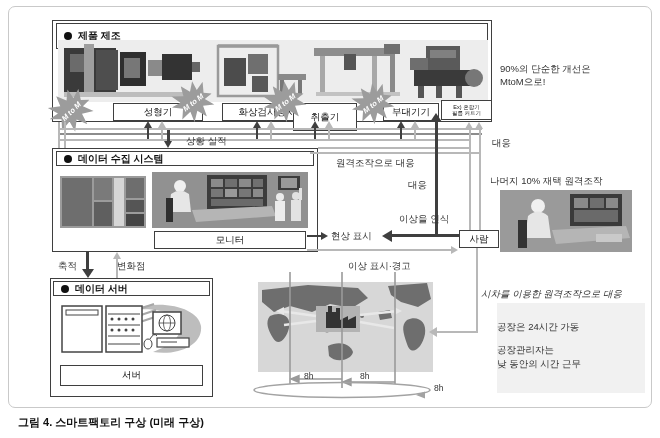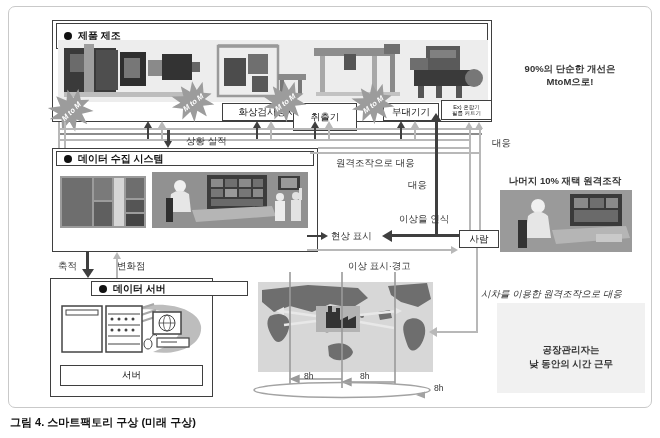--- a/index.html
+++ b/index.html
@@ -5,21 +5,21 @@
   html,body{margin:0;padding:0;background:#fff;}
   #stage{position:relative;width:660px;height:438px;background:#fff;
          font-family:"Liberation Sans","DejaVu Sans",sans-serif;color:#222;overflow:hidden;}
   .abs{position:absolute;}
   .frame{border:1px solid #c9c9c9;border-radius:7px;background:#fff;}
   .box{border:1.5px solid #3f3f3f;background:#fff;box-sizing:border-box;}
   .hdr{border:1.2px solid #3f3f3f;background:#fff;box-sizing:border-box;display:flex;align-items:center;gap:6px;padding:0 7px;font-size:10px;font-weight:bold;color:#111;}
   .bullet{width:8px;height:8px;border-radius:50%;background:#111;flex:0 0 auto;}
   .lbl{border:1.2px solid #3f3f3f;background:#fff;box-sizing:border-box;display:flex;align-items:center;justify-content:center;font-size:9.5px;color:#111;white-space:nowrap;}
   .txt{font-size:9.5px;color:#333;white-space:nowrap;}
-  .txt.c{text-align:center;white-space:normal;font-weight:bold;}
+  .txt.c{white-space:normal;}
   .hl{background:#b8b8b8;height:1.5px;}
   .vl{background:#b8b8b8;width:1.5px;}
   .dk{background:#3f3f3f;}
   .md{background:#8c8c8c;}
   .tri{width:0;height:0;}
   .tu-d{border-left:4px solid transparent;border-right:4px solid transparent;border-bottom:7px solid #3f3f3f;}
   .tu-l{border-left:4px solid transparent;border-right:4px solid transparent;border-bottom:7px solid #b8b8b8;}
   .td-d{border-left:4px solid transparent;border-right:4px solid transparent;border-top:7px solid #3f3f3f;}
   .tl-d{border-top:6px solid transparent;border-bottom:6px solid transparent;border-right:10px solid #3f3f3f;}
   .tl-l{border-top:5px solid transparent;border-bottom:5px solid transparent;border-right:8px solid #b8b8b8;}
@@ -81,20 +81,21 @@
     <rect x="20" y="2" width="34" height="24" fill="#5a5a5a"></rect>
       <rect x="24" y="6" width="26" height="8" fill="#808080"></rect>
     <rect x="4" y="14" width="18" height="12" fill="#6e6e6e"></rect>
       <rect x="8" y="26" width="60" height="16" fill="#3a3a3a"></rect>
     <rect x="12" y="42" width="6" height="12" fill="#555"></rect>
       <rect x="30" y="42" width="6" height="12" fill="#555"></rect>
     <rect x="50" y="42" width="6" height="12" fill="#555"></rect>
       <circle cx="68" cy="34" r="9" fill="#777"></circle>
   </svg>
 
+  <div class="abs lbl" style="left:113px;top:103px;width:90px;height:18px;">성형기</div>
   <div class="abs lbl" style="left:222px;top:103px;width:90px;height:18px;">화상검사장치</div>
   <div class="abs lbl" style="left:293px;top:103px;width:64px;height:28px;">취출기</div>
   <div class="abs lbl" style="left:383px;top:103px;width:56px;height:18px;">부대기기</div>
   <div class="abs lbl" style="left:441px;top:100px;width:51px;height:20px;flex-direction:column;font-size:5.5px;line-height:6px;border-width:1px;">
     <span>Ex) 혼합기</span>
     <span>필름 커트기</span>
   </div>
 
   <div class="abs star" style="left:50px;top:90px;width:42px;height:42px;transform:rotate(-45deg);">
     <span>M to M</span>
@@ -174,20 +175,21 @@
     <polygon points="40,38 120,34 124,44 44,50" fill="#b5b5b5"></polygon>
     <circle cx="28" cy="14" r="6" fill="#f0f0f0"></circle>
       <path d="M19 22 Q28 15 37 22 L39 40 L17 40 Z" fill="#e6e6e6"></path>
     <rect x="14" y="26" width="7" height="24" fill="#2f2f2f"></rect>
     <circle cx="128" cy="25" r="4" fill="#ececec"></circle>
       <rect x="123" y="29" width="10" height="20" fill="#ececec"></rect>
     <circle cx="144" cy="24" r="4" fill="#e2e2e2"></circle>
       <rect x="139" y="28" width="10" height="21" fill="#e2e2e2"></rect>
       <rect x="147" y="16" width="3" height="12" fill="#e2e2e2"></rect>
   </svg>
+  <div class="abs lbl" style="left:154px;top:231px;width:152px;height:18px;">모니터</div>
 
   <div class="abs hl" style="left:318px;top:147px;width:153px;"></div>
   <div class="abs hl" style="left:310px;top:152px;width:171px;"></div>
   <div class="abs txt" style="left:336px;top:157px;">원격조작으로 대응</div>
 
   <div class="abs tri tu-l" style="left:465px;top:122px;"></div>
   <div class="abs vl" style="left:469px;top:128px;height:103px;"></div>
   <div class="abs tri tu-l" style="left:475px;top:122px;"></div>
   <div class="abs vl" style="left:479px;top:128px;height:103px;"></div>
   <div class="abs txt" style="left:492px;top:137px;">대응</div>
@@ -223,21 +225,21 @@
   </svg>
 
   <div class="abs txt" style="left:58px;top:260px;">축적</div>
   <div class="abs vl dk" style="left:86px;top:252px;width:3px;height:18px;"></div>
   <div class="abs tri td-d" style="left:82px;top:269px;border-top-width:9px;border-left-width:6px;border-right-width:6px;"></div>
   <div class="abs txt" style="left:117px;top:260px;">변화점</div>
   <div class="abs tri tu-l" style="left:113px;top:252px;"></div>
   <div class="abs vl" style="left:116px;top:258px;height:20px;"></div>
 
   <div class="abs box" style="left:50px;top:278px;width:163px;height:119px;"></div>
-  <div class="abs hdr" style="left:53px;top:281px;width:157px;height:15px;margin-left:38px;">
+  <div class="abs hdr" style="left:53px;top:281px;width:157px;height:15px;">
     <span class="bullet"></span>
     <span>데이터 서버</span>
   </div>
   <svg class="abs" style="left:58px;top:300px;" width="147" height="60" viewBox="0 0 147 60">
     <path d="M70 10 C105 -2 140 8 143 26 C145 44 122 56 95 52 C115 44 126 36 120 22 C114 10 92 8 70 10 Z" fill="#bdbdbd"></path>
     <path d="M66 14 L96 4 M68 20 L98 10 M70 26 L100 16" stroke="#a8a8a8" stroke-width="2" fill="none"></path>
     <rect x="4" y="6" width="40" height="46" fill="#fff" stroke="#444" stroke-width="1.5"></rect>
     <rect x="8" y="10" width="32" height="5" fill="none" stroke="#444"></rect>
     <rect x="48" y="6" width="36" height="46" fill="#fff" stroke="#444" stroke-width="1.5"></rect>
     <line x1="50" y1="14" x2="82" y2="14" stroke="#444"></line>
@@ -313,21 +315,22 @@
   <div class="abs txt" style="left:304px;top:371px;font-size:8.5px;">8h</div>
   <div class="abs txt" style="left:360px;top:371px;font-size:8.5px;">8h</div>
   <div class="abs txt" style="left:434px;top:383px;font-size:8.5px;">8h</div>
 
   <div class="abs vl" style="left:476px;top:248px;height:84px;width:2px;"></div>
   <div class="abs hl" style="left:437px;top:331px;width:41px;height:2px;"></div>
   <div class="abs tri tl-l" style="left:429px;top:327px;"></div>
 
   <div class="abs txt" style="left:481px;top:288px;font-style:italic;">시차를 이용한 원격조작으로 대응</div>
   <div class="abs panel" style="left:497px;top:303px;width:148px;height:90px;"></div>
+  <div class="abs txt c" style="left:497px;top:321px;width:148px;">공장은 24시간 가동</div>
   <div class="abs txt c" style="left:497px;top:344px;width:148px;">공장관리자는</div>
   <div class="abs txt c" style="left:497px;top:358px;width:148px;">낮 동안의 시간 근무</div>
 
-  <div class="abs cap" style="left:10px;top:415px;">
+  <div class="abs cap" style="left:18px;top:415px;">
     <span>그림 4.</span>
     <span>스마트팩토리 구상 (미래 구상)</span>
   </div>
 
 </div>
 
 </body></html>

